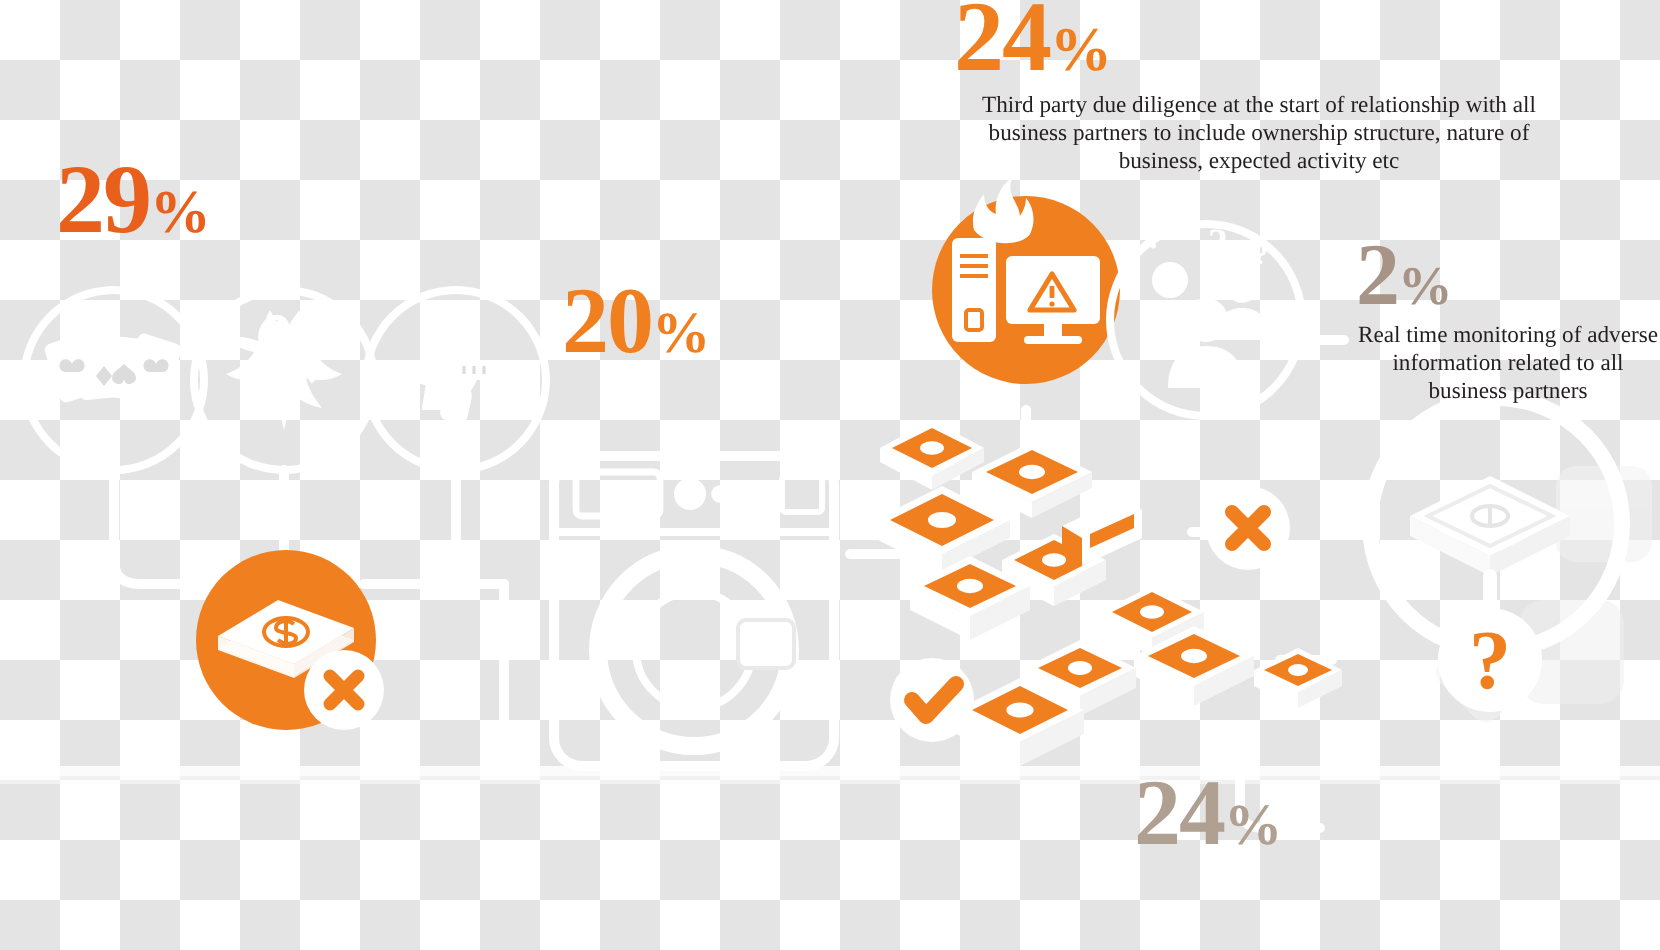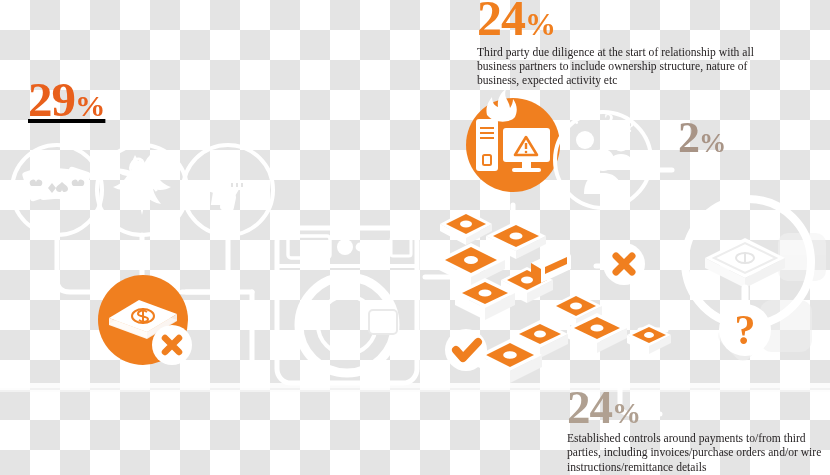--- a/index.html
+++ b/index.html
@@ -25,24 +25,25 @@
     font-weight:bold;
     line-height:0.9;
     letter-spacing:-1px;
     white-space:nowrap;
   }
   .stat .pct .sym{font-size:0.62em;letter-spacing:0;}
   .stat .desc{
     font-family:"Liberation Serif", serif;
     color:#231f20;
     line-height:1.22;
+    text-align:center;
   }
 
   
-  #stat-29{left:28px;top:78px;width:250px;text-decoration:underline;}
+  #stat-29{left:28px;top:78px;width:250px;}
   #stat-29 .pct{font-size:49px;color:#e8601c;}
   #stat-29 .desc{font-size:12.3px;margin-top:4px;}
 
   #stat-20{left:281px;top:140px;width:240px;}
   #stat-20 .pct{font-size:47px;color:#f07f1f;}
   #stat-20 .desc{font-size:12.3px;margin-top:4px;}
 
   #stat-24-top{left:477px;top:-4px;width:305px;}
   #stat-24-top .pct{font-size:50px;color:#f07f1f;}
   #stat-24-top .desc{font-size:11.6px;margin-top:5px;}
@@ -367,29 +368,30 @@
       </g>
     </g>
 
   </svg>
 
   <div class="stat" id="stat-29">
     <div class="pct"><span>29</span><span class="sym">%</span></div>
   </div>
 
   <div class="stat" id="stat-20">
+    <div class="pct"><span>20</span><span class="sym">%</span></div>
   </div>
 
   <div class="stat" id="stat-24-top">
     <div class="pct"><span>24</span><span class="sym">%</span></div>
     <div class="desc">Third party due diligence at the start of relationship with all business partners to include ownership structure, nature of business, expected activity etc</div>
   </div>
 
   <div class="stat" id="stat-2">
     <div class="pct"><span>2</span><span class="sym">%</span></div>
+    <div class="desc">Real time monitoring of adverse information related to all business partners</div>
   </div>
 
   <div class="stat" id="stat-24-bottom">
     <div class="pct"><span>24</span><span class="sym">%</span></div>
-    <div class="desc">Established controls around payments to/from third parties, including invoices/purchase orders and/or wire instructions/remittance details</div>
   </div>
 
 </div>
 
 </body></html>

